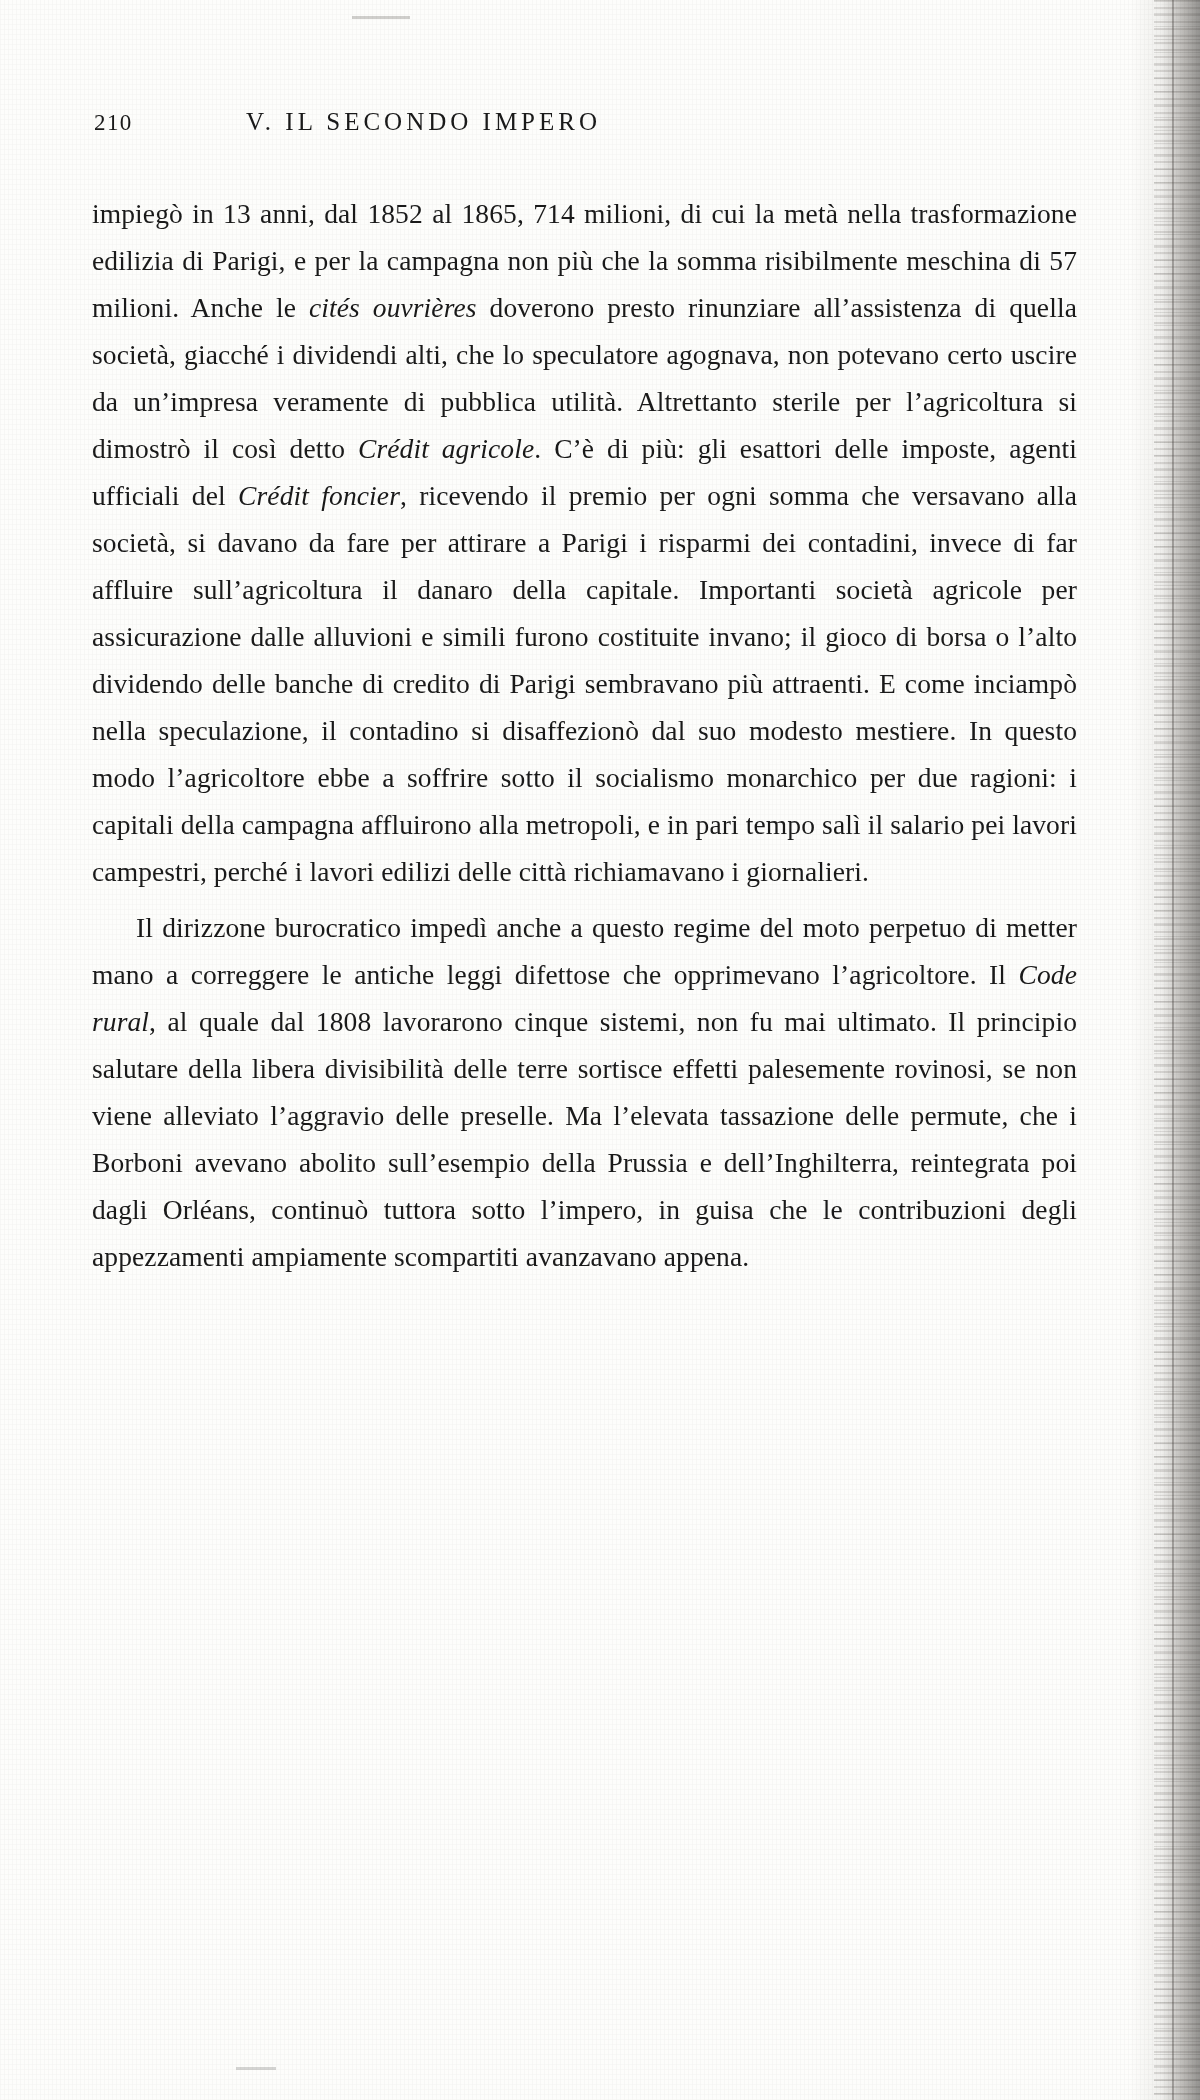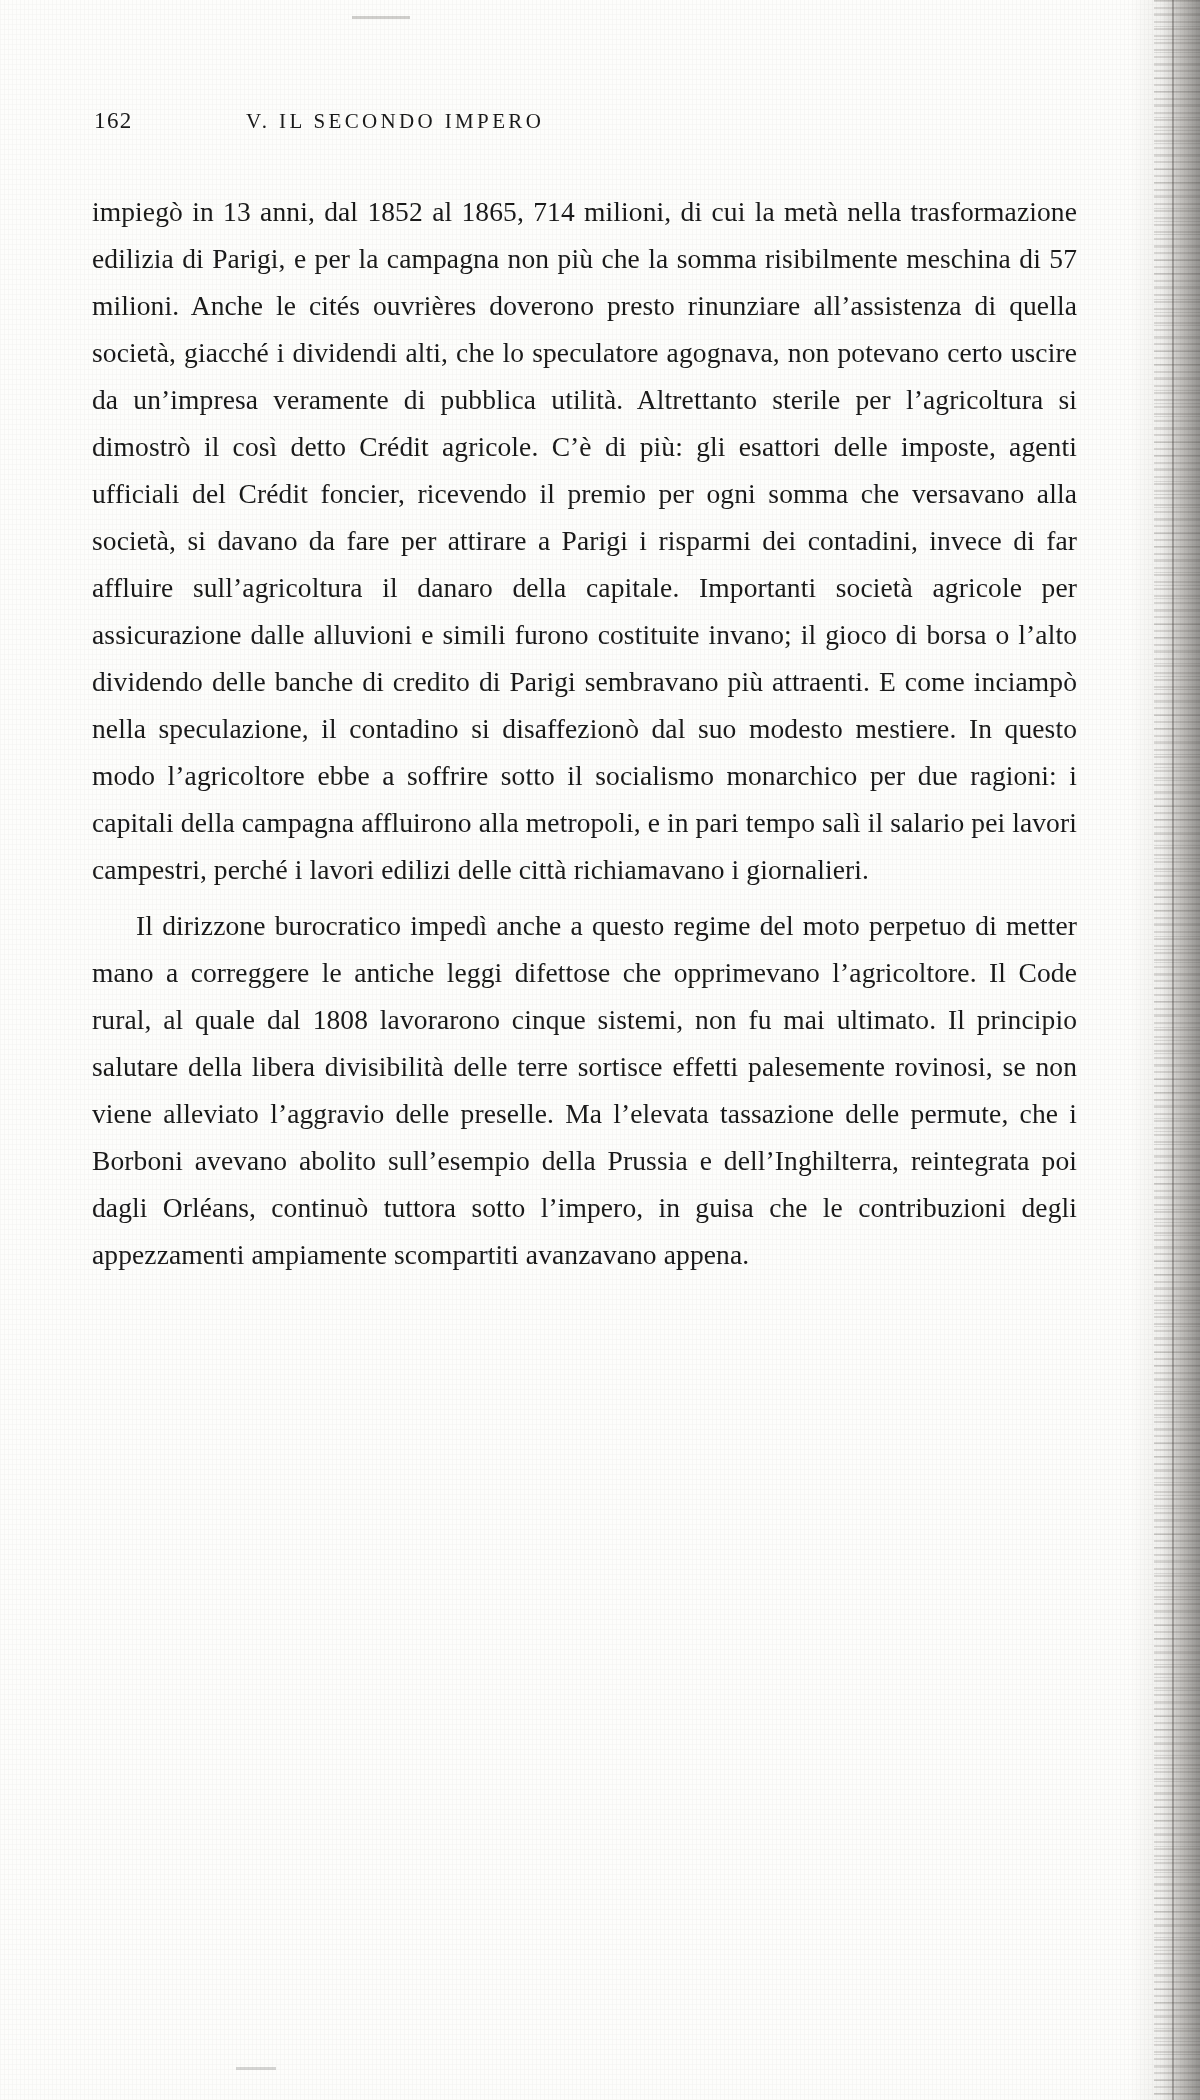--- a/index.html
+++ b/index.html
@@ -86,42 +86,42 @@
     margin-bottom: 54px;
     padding-left: 2px;
   }
   .folio {
     font-size: 23px;
     letter-spacing: 0.06em;
     width: 152px;
     flex: 0 0 152px;
   }
   .head-title {
-    font-size: 21px;
+    font-size: 25px;
     letter-spacing: 0.16em;
     font-variant: small-caps;
     text-transform: uppercase;
   }
 
   p.body {
     margin: 0;
     font-size: 27.5px;
     line-height: 47px;
     text-align: justify;
     text-justify: inter-word;
     letter-spacing: 0.004em;
     hyphens: manual;
   }
   p.body + p.body {
     margin-top: 9px;
   }
   p.indent {
     text-indent: 44px;
   }
-  .it { }
+  .it { font-style: italic; }
 
   
   .ink-noise {
     position: absolute;
     inset: 0;
     pointer-events: none;
     opacity: 0.035;
     background-image:
       repeating-linear-gradient(90deg, rgba(0,0,0,0.6) 0 1px, rgba(255,255,255,0) 1px 4px),
       repeating-linear-gradient(0deg, rgba(0,0,0,0.5) 0 1px, rgba(255,255,255,0) 1px 5px);
@@ -131,21 +131,21 @@
 <body>
 
 <div class="page">
 
   <div class="scan-mark-top"></div>
   <div class="scan-mark-bottom"></div>
 
   <div class="content">
 
     <div class="running-head">
-      <span class="folio">162</span>
+      <span class="folio">210</span>
       <span class="head-title">V. IL SECONDO IMPERO</span>
     </div>
 
     <div id="body-text">
         <p class="body"><span>impiegò in 13 anni, dal 1852 al 1865, 714 milioni, di cui la metà nella trasformazione edilizia di Parigi, e per la campagna non più che la somma risibilmente meschina di 57 milioni. Anche le </span><span class="it">cités ouvrières</span><span> doverono presto rinunziare all’assistenza di quella società, giacché i dividendi alti, che lo speculatore agognava, non potevano certo uscire da un’impresa veramente di pubblica utilità. Altrettanto sterile per l’agricoltura si dimostrò il così detto </span><span class="it">Crédit agricole</span><span>. C’è di più: gli esattori delle imposte, agenti ufficiali del </span><span class="it">Crédit foncier</span><span>, ricevendo il premio per ogni somma che versavano alla società, si davano da fare per attirare a Parigi i risparmi dei contadini, invece di far affluire sull’agricoltura il danaro della capitale. Importanti società agricole per assicurazione dalle alluvioni e simili furono costituite invano; il gioco di borsa o l’alto dividendo delle banche di credito di Parigi sembravano più attraenti. E come inciampò nella speculazione, il contadino si disaffezionò dal suo modesto mestiere. In questo modo l’agricoltore ebbe a soffrire sotto il socialismo monarchico per due ragioni: i capitali della campagna affluirono alla metropoli, e in pari tempo salì il salario pei lavori campestri, perché i lavori edilizi delle città richiamavano i giornalieri.</span></p>
         <p class="body indent"><span>Il dirizzone burocratico impedì anche a questo regime del moto perpetuo di metter mano a correggere le antiche leggi difettose che opprimevano l’agricoltore. Il </span><span class="it">Code rural</span><span>, al quale dal 1808 lavorarono cinque sistemi, non fu mai ultimato. Il principio salutare della libera divisibilità delle terre sortisce effetti palesemente rovinosi, se non viene alleviato l’aggravio delle preselle. Ma l’elevata tassazione delle permute, che i Borboni avevano abolito sull’esempio della Prussia e dell’Inghilterra, reintegrata poi dagli Orléans, continuò tuttora sotto l’impero, in guisa che le contribuzioni degli appezzamenti ampiamente scompartiti avanzavano appena.</span></p>
       </div>
 
   </div>
 

